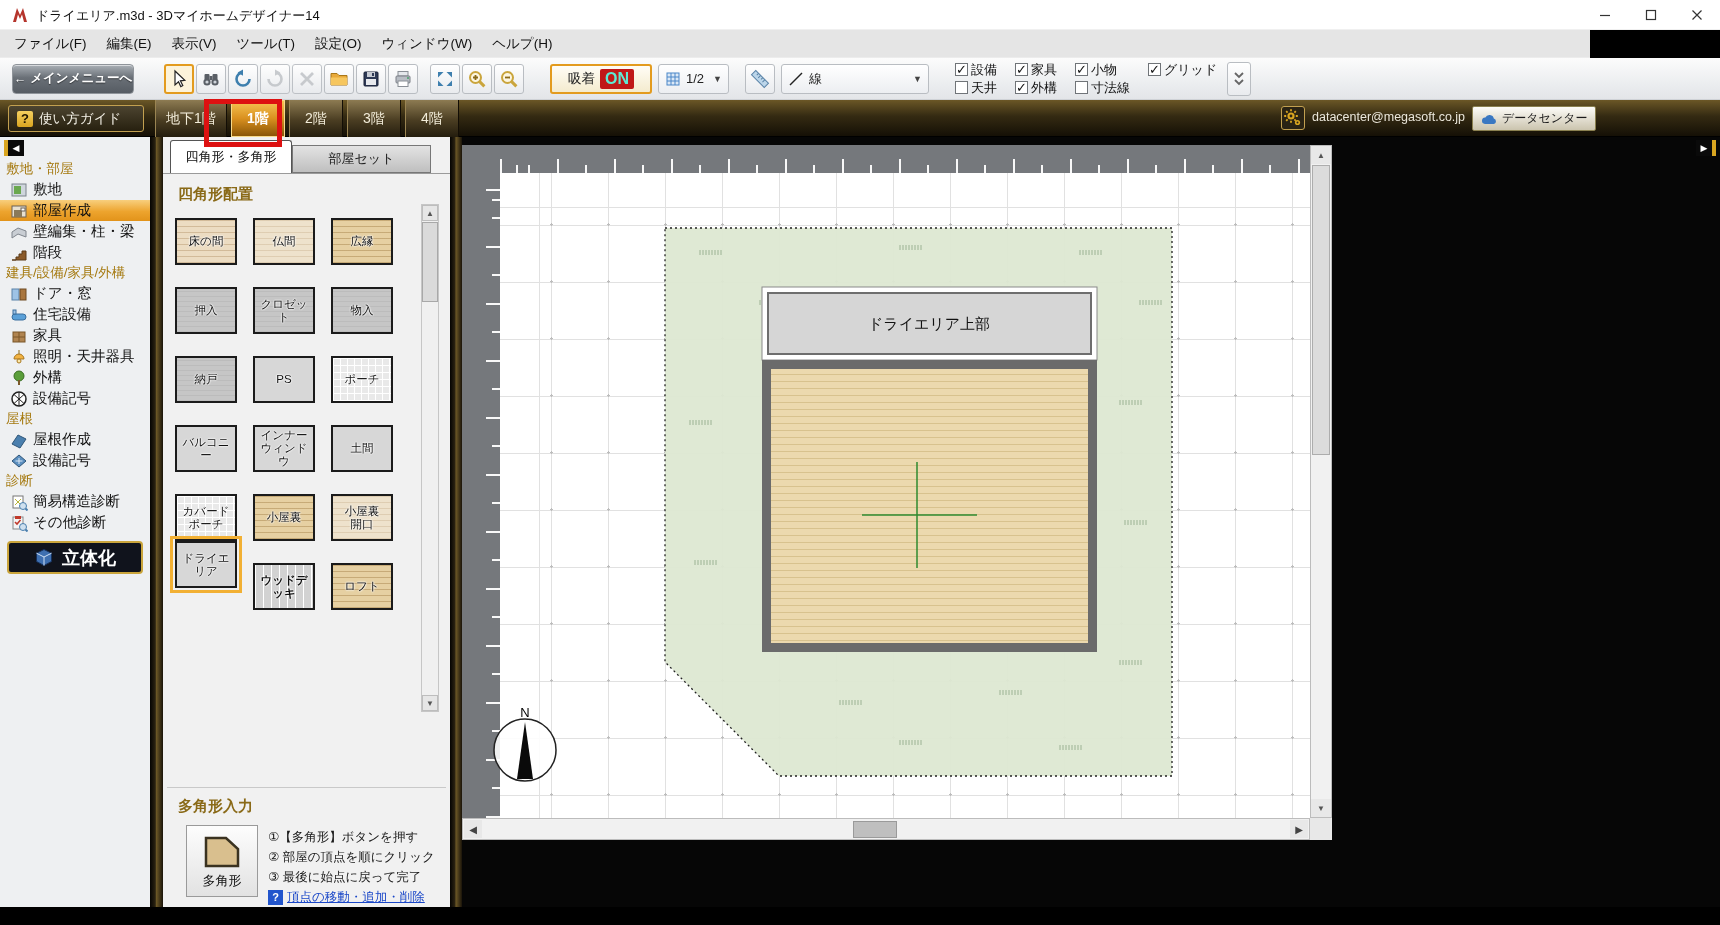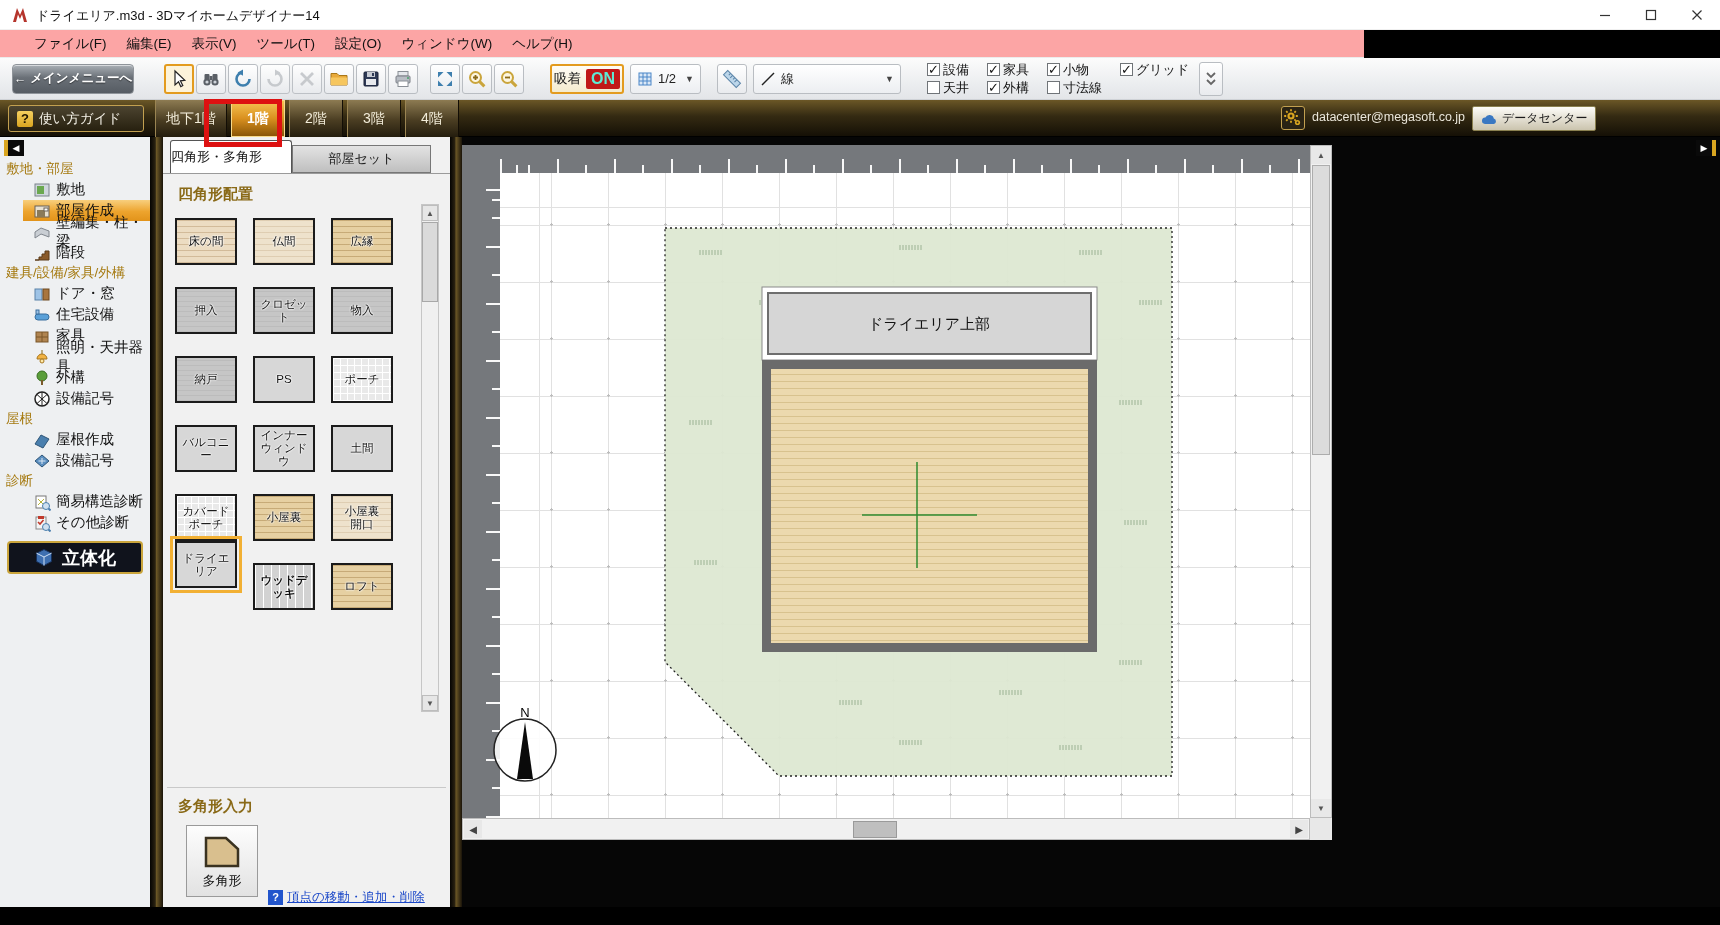--- a/index.html
+++ b/index.html
@@ -8,37 +8,37 @@
   #window { position:relative; width:1720px; height:925px; background:#000; }
   .abs { position:absolute; }
 
   
   #titlebar { left:0; top:0; width:1720px; height:30px; background:#fff; border-bottom:1px solid #f0f0f0; }
   #titlebar .title { position:absolute; left:36px; top:7px; font-size:13px; color:#111; }
   #app-logo { position:absolute; left:10px; top:5px; width:20px; height:20px; }
   .winbtn { position:absolute; top:0; width:46px; height:30px; display:flex; align-items:center; justify-content:center; }
 
   
-  #menubar { left:0; top:30px; width:1364px; height:28px; background:#fca5a5; display:flex; align-items:center; padding-left:24px; border-bottom:1px solid #ececec;}
+  #menubar { left:0; top:30px; width:1590px; height:28px; background:#e5e5e5; display:flex; align-items:center; padding-left:4px; border-bottom:1px solid #ececec;}
   .menu-item { font-size:13.5px; color:#111; padding:4px 10px; }
 
   
   #toolbar { left:0; top:58px; width:1720px; height:42px;
     background:linear-gradient(#fcfcfc,#eceef0 60%,#e3e5e8); border-bottom:1px solid #cfd2d6;
     display:flex; align-items:center; padding-left:12px; }
   #mainmenu-btn { width:122px; height:30px; border:1px solid #8f949a; border-radius:4px;
     background:linear-gradient(#aab0b6,#6a7077 45%,#565c63); box-shadow:inset 0 1px 0 rgba(255,255,255,.55);
     color:#fff; font-size:12.5px; font-weight:bold; display:flex; align-items:center; justify-content:center; gap:4px;
     text-shadow:0 1px 1px rgba(0,0,0,.5); }
   .tbtn { width:30px; height:30px; border:1px solid #b9bdc2; border-radius:3px;
     background:linear-gradient(#ffffff,#e9ebee); display:flex; align-items:center; justify-content:center; margin-left:2px; }
   .tbtn.sel { border:2px solid #e39b1e; background:#fcf3da; }
   .tbtn.dis  { opacity:.9; }
   #snap-btn { height:30px; margin-left:26px; border:2px solid #e39b1e; border-radius:3px;
-    background:linear-gradient(#fffdf6,#f4ebce); display:flex; align-items:center; gap:5px; padding:0 2px; }
+    background:linear-gradient(#fffdf6,#f4ebce); display:flex; align-items:center; gap:5px; padding:0 16px; }
   #snap-btn .snap-label { font-size:13.5px; color:#222; }
   #snap-btn .snap-on { background:#c01818; color:#5eead4; font-size:16px; font-weight:bold; padding:1px 5px; border-radius:2px; }
   .drop { height:30px; border:1px solid #b9bdc2; border-radius:3px; background:linear-gradient(#fff,#eceef1);
     display:flex; align-items:center; gap:5px; padding:0 6px; margin-left:6px; font-size:13px; color:#222; }
   .drop .caret { font-size:9px; color:#444; margin-left:4px; }
   #line-drop { width:148px; justify-content:flex-start; }
   #line-drop .caret { margin-left:auto; }
   #cbgrid { display:grid; grid-auto-flow:column; grid-template-rows:repeat(2,17px); column-gap:18px; row-gap:1px; margin-left:26px; }
   .cb { display:flex; align-items:center; gap:3px; font-size:13px; color:#111; }
   .cbbox { width:13px; height:13px; border:1px solid #707478; background:#fff; font-size:13px; line-height:11px; font-weight:bold; color:transparent; text-align:center; }
@@ -66,34 +66,34 @@
 
   
   #main { left:0; top:137px; width:1720px; height:770px; background:#060606; }
 
   
   #sidebar { left:0; top:0; width:150px; height:770px; background:#eef0f2; }
   #collapse-left { position:absolute; left:4px; top:3px; width:20px; height:16px; background:#0a0a0a; color:#fff;
     font-size:9px; display:flex; align-items:center; justify-content:center; border-left:4px solid #d9a520; }
   #sbsections { position:absolute; left:0; top:22px; width:150px; }
   .sb-header { height:20px; line-height:20px; padding-left:6px; color:#a5790f; font-size:13.5px; }
-  .sb-item { height:21px; display:flex; align-items:center; gap:5px; padding-left:10px; font-size:14.5px; color:#111;margin-left:23px; }
+  .sb-item { height:21px; display:flex; align-items:center; gap:5px; padding-left:10px; font-size:14.5px; color:#111; }
   .sb-item.active { background:linear-gradient(#f8cf7d,#eda42e 55%,#e2931a); }
   .sb-item .ic { width:18px; height:18px; flex:0 0 18px; }
   #to3d-btn { position:absolute; left:7px; top:404px; width:136px; height:33px; background:#10131c; border:2px solid #caa53c;
     border-radius:4px; display:flex; align-items:center; justify-content:center; gap:8px; color:#fff; font-size:18px; font-weight:bold; }
 
   
   #sep1 { left:150px; top:0; width:13px; height:770px; background:linear-gradient(90deg,#050402,#2a2211 40%,#6b5726 50%,#1a140a); }
   #sep2 { left:450px; top:0; width:12px; height:770px; background:linear-gradient(90deg,#050402,#2a2211 40%,#6b5726 50%,#1a140a); }
 
   
   #panel { left:163px; top:0; width:287px; height:770px; background:#f1f1f1; }
   #tab-rect { position:absolute; left:7px; top:3px; width:122px; height:33px; background:#fff; border:1px solid #555; border-bottom:none;
-    border-radius:3px 3px 0 0; display:flex; align-items:center; font-size:13px; color:#111; z-index:2; }
+    border-radius:3px 3px 0 0; display:flex; align-items:center; justify-content:center; font-size:13px; color:#111; z-index:2; }
   #tab-roomset { position:absolute; left:129px; top:8px; width:139px; height:28px; background:linear-gradient(#e3e3e3,#bfbfbf);
     border:1px solid #777; display:flex; align-items:center; justify-content:center; font-size:13px; color:#222; }
   #panel-topline { position:absolute; left:0; top:36px; width:287px; height:1px; background:#9a9a9a; }
   #shape-title { position:absolute; left:15px; top:48px; font-size:15px; font-weight:bold; color:#8a6a18; }
   .room-btn { position:absolute; width:62px; height:47px; border:2px solid #1b1b1b; display:flex; align-items:center; justify-content:center;
     font-size:11.5px; color:#111; text-align:center; white-space:pre-line; line-height:13px;
     text-shadow:0 0 2px #fff,0 0 2px #fff,0 0 2px #fff; }
   .room-btn.selected { outline:3px solid #f2b033; outline-offset:2px; }
   .tex-wood-light { background:#ecdcc2; background-image:repeating-linear-gradient(0deg,rgba(150,110,60,.3) 0 1px,transparent 1px 6px); }
   .tex-wood-pale  { background:#eee2cc; background-image:repeating-linear-gradient(0deg,rgba(150,110,60,.18) 0 1px,transparent 1px 6px); }
@@ -533,20 +533,25 @@
         <div class="ps-arrow" style="bottom:0;">▼</div>
       </div>
       <div id="panel-divider"></div>
       <div id="poly-title">多角形入力</div>
       <div id="poly-btn">
         <svg width="44" height="38" viewBox="0 0 44 38">
           <path d="M6 34 L6 6 L26 6 L38 17 L38 34 Z" fill="#d9bf8e" stroke="#3a3220" stroke-width="2.5"></path>
           </svg>
         <span class="plabel">多角形</span>
       </div>
+      <ul id="steps">
+          <li>①【多角形】ボタンを押す</li>
+          <li>② 部屋の頂点を順にクリック</li>
+          <li>③ 最後に始点に戻って完了</li>
+        </ul>
       <div id="poly-help">
         <span class="hq">?</span>
         <span class="hlink">頂点の移動・追加・削除</span>
       </div>
     </div>
 
     <div id="sep2" class="abs"></div>
 
     <div id="canvas" class="abs">
       <div id="cmargin"></div>

